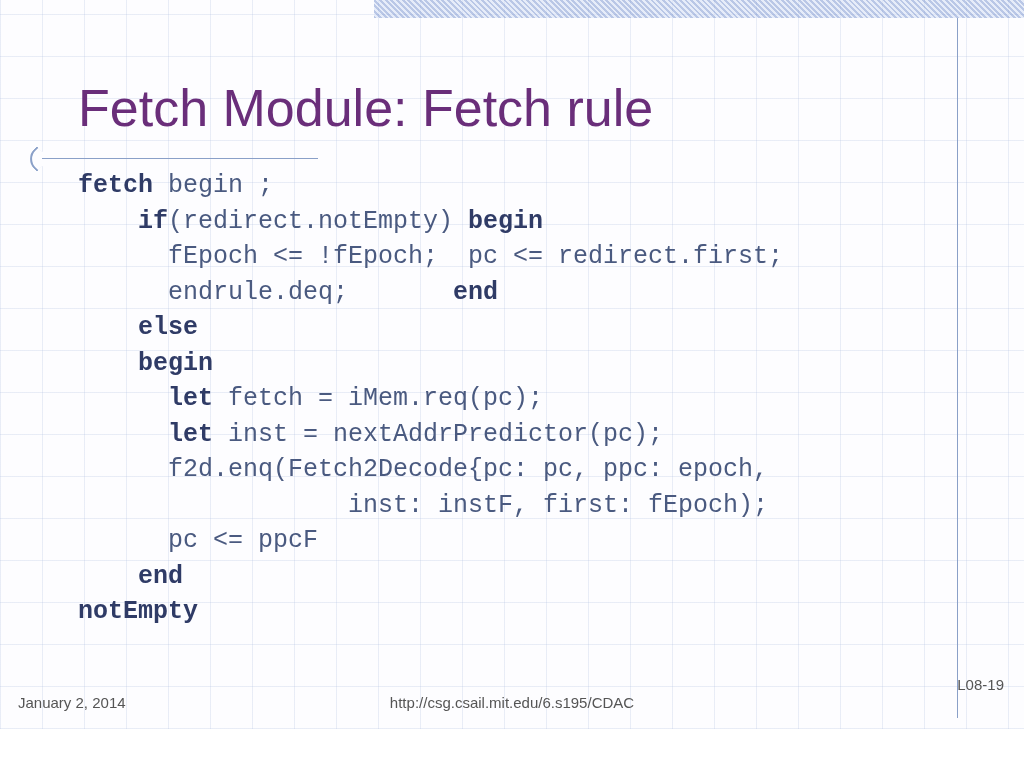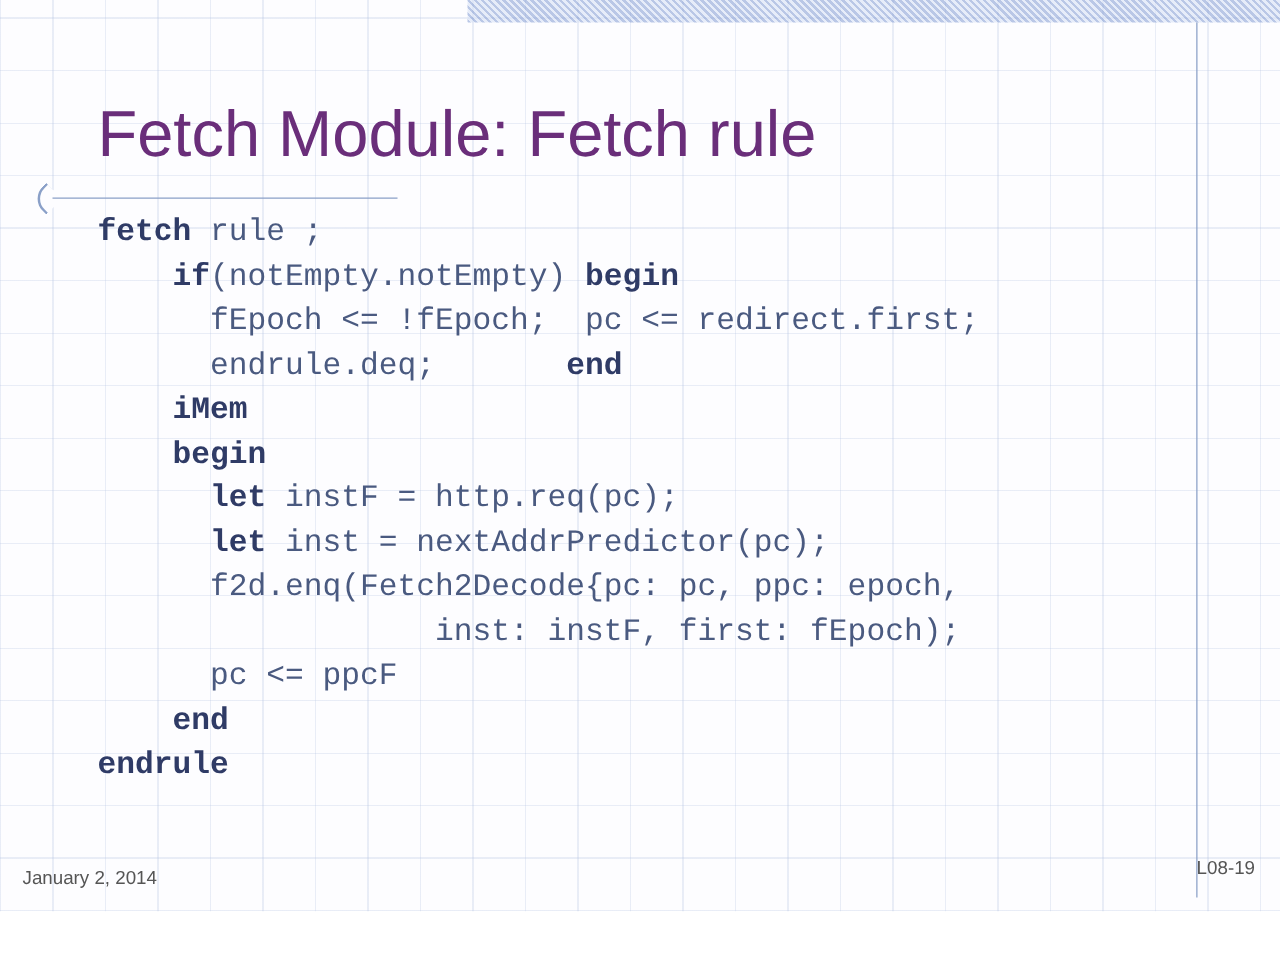--- a/index.html
+++ b/index.html
@@ -44,47 +44,48 @@
     font-size: 25px; color: #4a5a80; line-height: 1.42;
     white-space: pre;
   }
   .kw { font-weight: bold; color: #2f3b66; }
   .footer {
     position: absolute; left: 0; right: 0; bottom: 18px; height: 24px;
     font-family: Verdana, Geneva, sans-serif; font-size: 15px; color: #555; text-decoration: underline;
   }
   .f-left  { position: absolute; left: 18px;  bottom: 0; }
   .f-mid   { position: absolute; left: 0; right: 0; bottom: 0; text-align: center; }
-  .f-right { position: absolute; right: 20px; bottom: 8px; }
+  .f-right { position: absolute; right: 20px; bottom: 18px; }
 </style>
 </head>
 <body>
 
 <div class="slide">
   <div class="topbar"></div>
   <div class="vline"></div>
 
   <div class="title">Fetch Module: Fetch rule</div>
 
   <div class="underline-wrap">
     <div class="underline-mark"></div>
     <div class="underline-line"></div>
   </div>
 
-  <div class="code"><span><span class="kw">fetch</span><span> rule ;</span></span>
-<span><span>    </span><span class="kw">if</span><span>(notEmpty.notEmpty) </span><span class="kw">begin</span></span>
+  <div class="code"><span><span class="kw">fetch</span><span> begin ;</span></span>
+<span><span>    </span><span class="kw">if</span><span>(redirect.notEmpty) </span><span class="kw">begin</span></span>
 <span>      fEpoch &lt;= !fEpoch;  pc &lt;= redirect.first;</span>
 <span><span>      endrule.deq;       </span><span class="kw">end</span></span>
-<span><span>    </span><span class="kw">iMem</span></span>
+<span><span>    </span><span class="kw">else</span></span>
 <span><span>    </span><span class="kw">begin</span></span>
-<span><span>      </span><span class="kw">let</span><span> instF = http.req(pc);</span></span>
+<span><span>      </span><span class="kw">let</span><span> fetch = iMem.req(pc);</span></span>
 <span><span>      </span><span class="kw">let</span><span> inst = nextAddrPredictor(pc);</span></span>
 <span>      f2d.enq(Fetch2Decode{pc: pc, ppc: epoch,</span>
 <span>                  inst: instF, first: fEpoch);</span>
 <span>      pc &lt;= ppcF</span>
 <span><span>    </span><span class="kw">end</span></span>
-<span><span class="kw">endrule</span></span></div>
+<span><span class="kw">notEmpty</span></span></div>
 
   <div class="footer">
     <div class="f-left">January 2, 2014</div>
+    <div class="f-mid">http://csg.csail.mit.edu/6.s195/CDAC</div>
     <div class="f-right">L08-19</div>
   </div>
 </div>
 
 </body></html>

